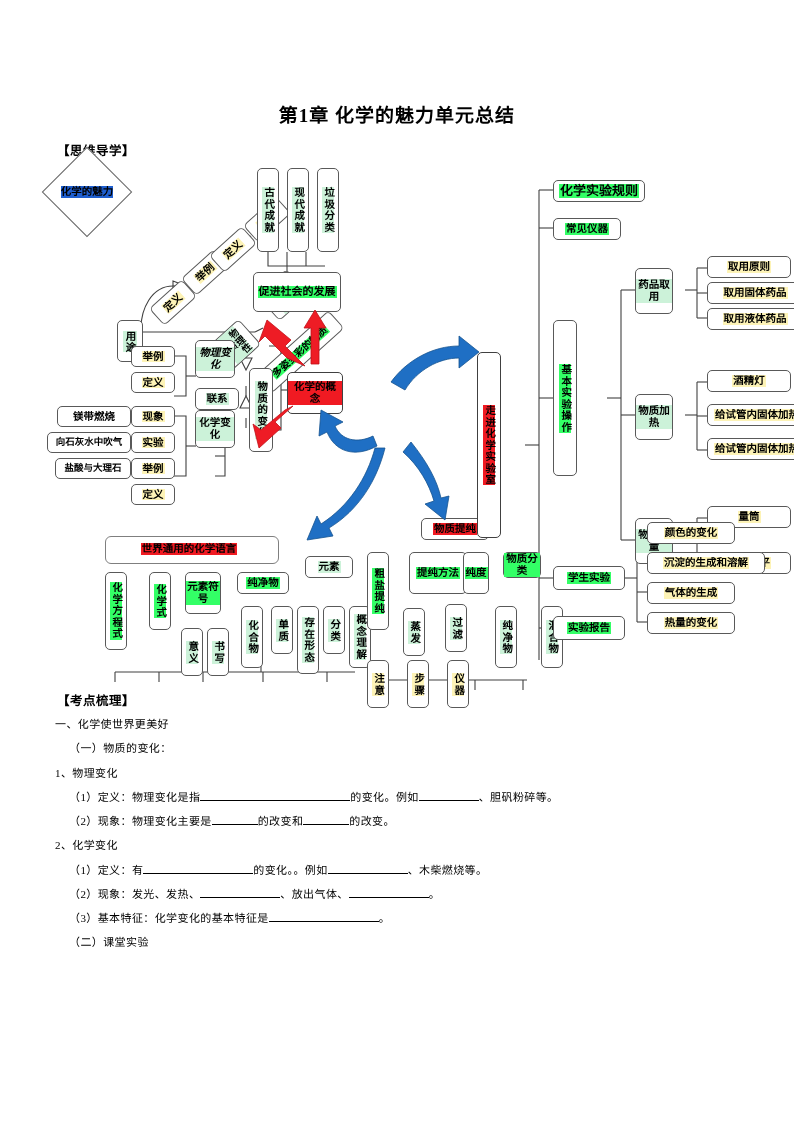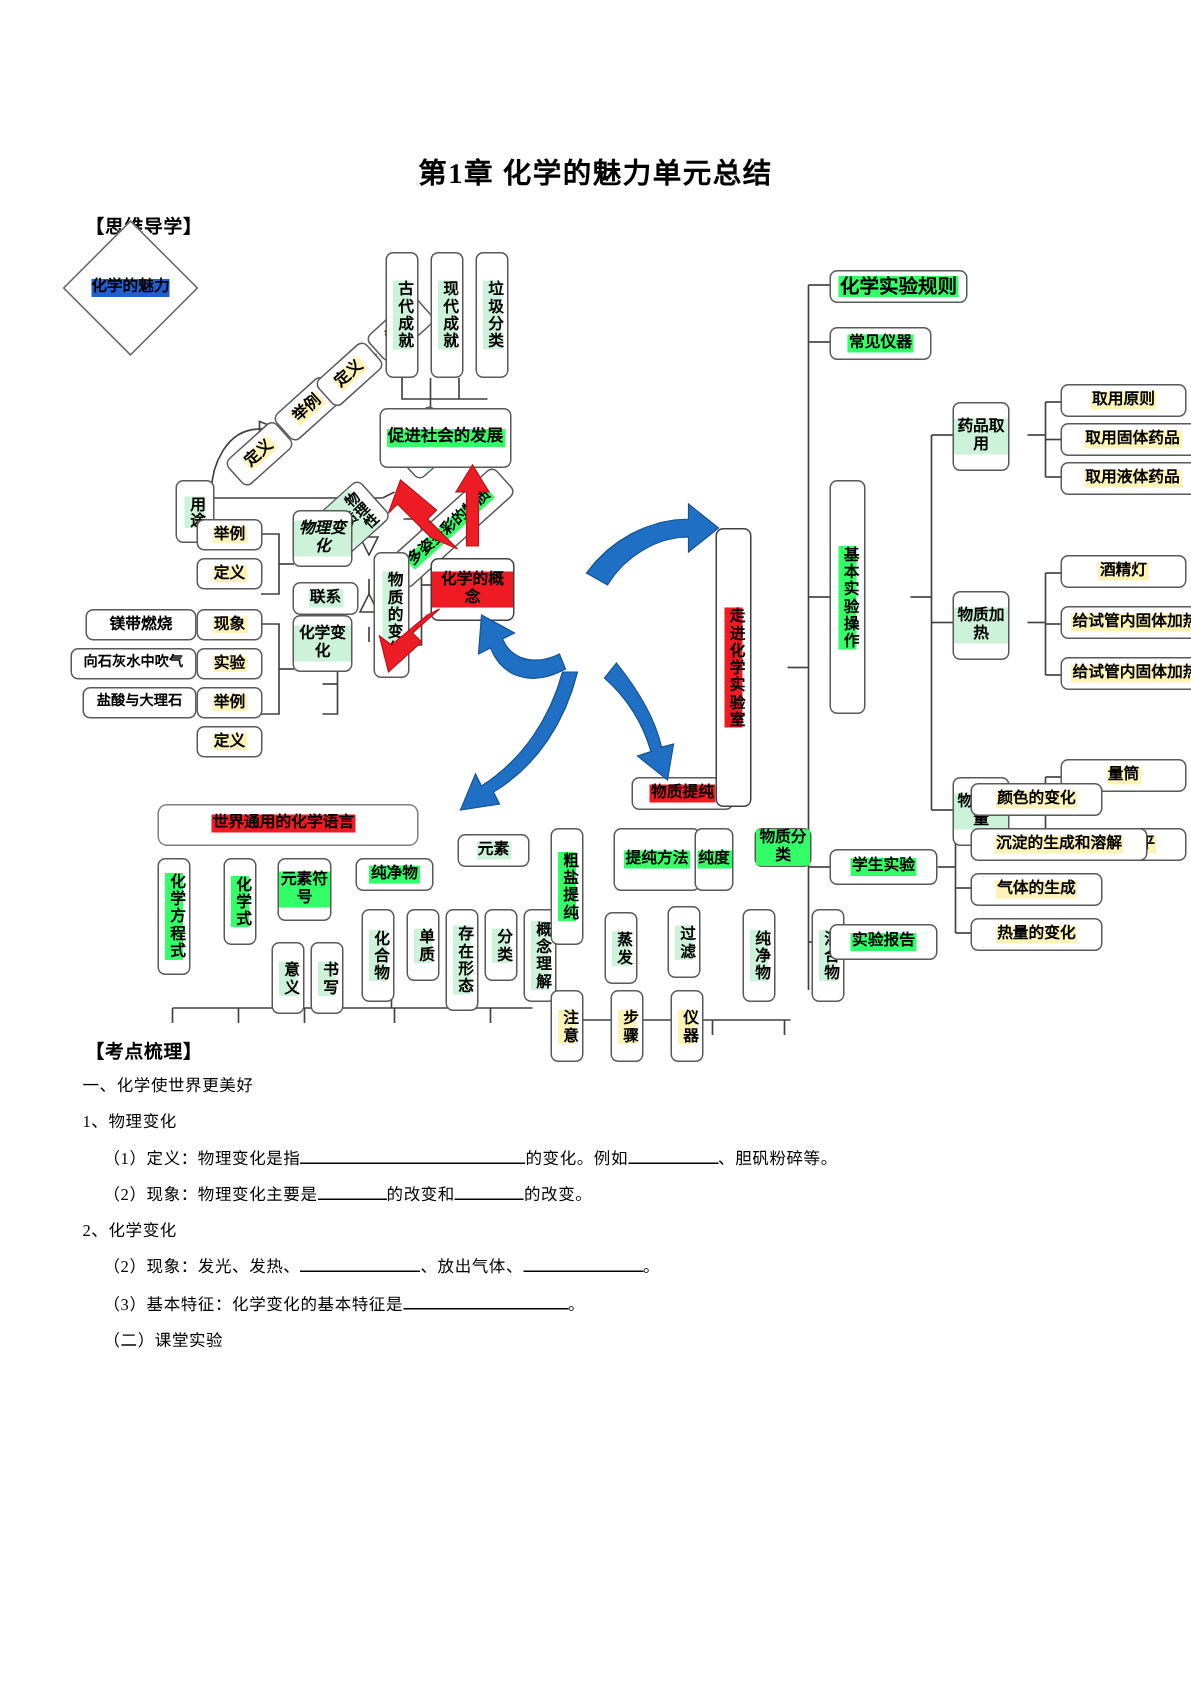--- a/index.html
+++ b/index.html
@@ -445,28 +445,30 @@
 
       <path d="M330,288 C322,320 304,350 274,368 L278,376 L252,380 L262,356 L266,364
                C294,346 312,318 320,288 Z" fill="#1f6fc4" stroke="#15538f" stroke-width="0.8"></path>
     </svg>
   </div>
 
   <div class="sec-head" style="left:57px;top:690px;">【考点梳理】</div>
 
   <div class="prose" style="top:718px;">
     <p>一、化学使世界更美好</p>
+    <p class="ind">（一）物质的变化：</p>
     <p>1、物理变化</p>
 
     <p class="ind"><span>（1）定义：物理变化是指</span><span class="u u150"></span><span>的变化。例如</span><span class="u u60"></span><span>、胆矾粉碎等。</span></p>
 
     <p class="ind"><span>（2）现象：物理变化主要是</span><span class="u u46"></span><span>的改变和</span><span class="u u46"></span><span>的改变。</span></p>
 
     <p>2、化学变化</p>
 
+    <p class="ind"><span>（1）定义：有</span><span class="u u110"></span><span>的变化。。例如</span><span class="u u80"></span><span>、木柴燃烧等。</span></p>
 
     <p class="ind"><span>（2）现象：发光、发热、</span><span class="u u80"></span><span>、放出气体、</span><span class="u u80"></span><span>。</span></p>
 
     <p class="ind"><span>（3）基本特征：化学变化的基本特征是</span><span class="u u110"></span><span>。</span></p>
 
     <p class="ind">（二）课堂实验</p>
   </div>
 
 </div>
 

